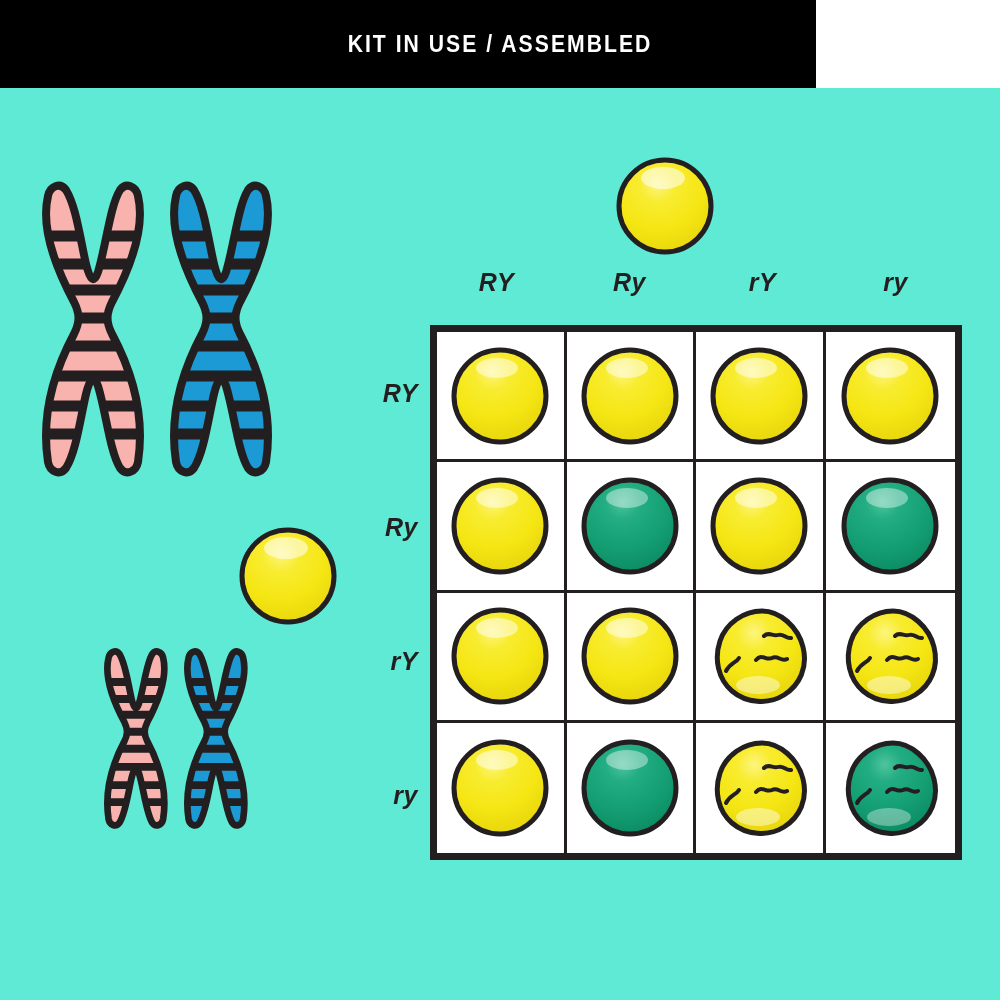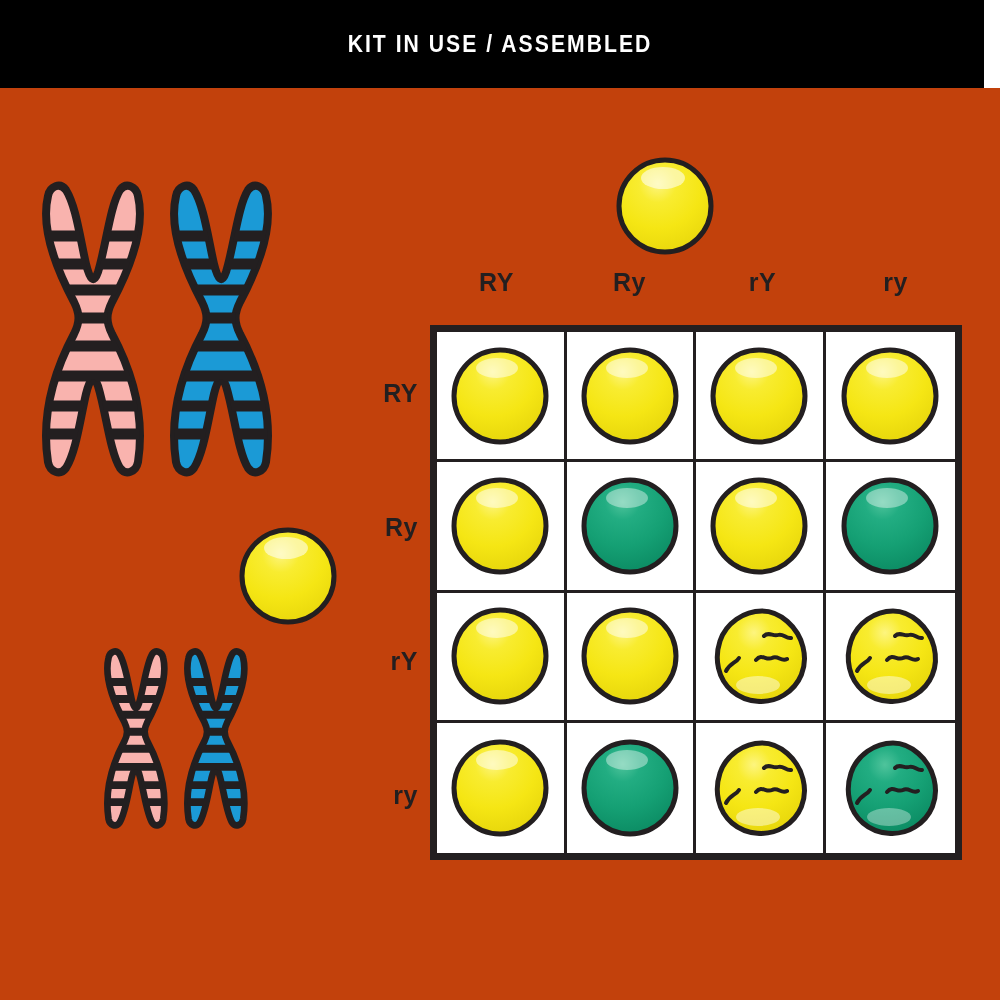--- a/index.html
+++ b/index.html
@@ -14,21 +14,21 @@
     overflow: hidden;
     font-family: "Liberation Sans", sans-serif;
     position: relative;
   }
 
   
   #header-band {
     position: absolute;
     left: 0;
     top: 0;
-    width: 984px;
+    width: 816px;
     height: 88px;
     background: #000000;
   }
   #header-title {
     position: absolute;
     left: 0;
     top: 0;
     width: 1000px;
     height: 88px;
     line-height: 88px;
@@ -43,21 +43,22 @@
     white-space: nowrap;
   }
 
   
   #stage {
     position: absolute;
     left: 0;
     top: 88px;
     width: 1000px;
     height: 912px;
-    background: #c2410c;
+    background: #5eead4;
+    font-style: italic;
   }
 
   
   .chromo-pair { position: absolute; }
   .chromo { position: absolute; }
   .chromo svg { display: block; }
 
   
   .loose-pea { position: absolute; }
   .loose-pea svg { display: block; }

